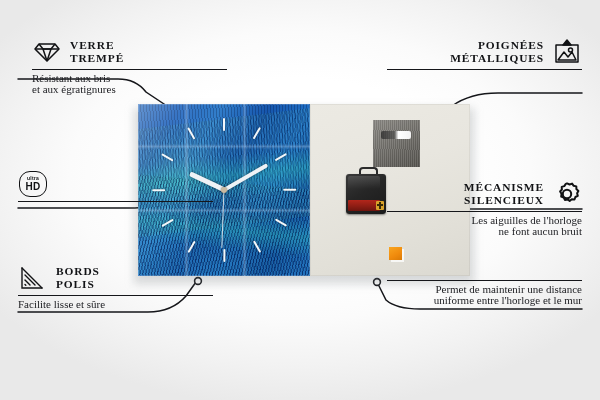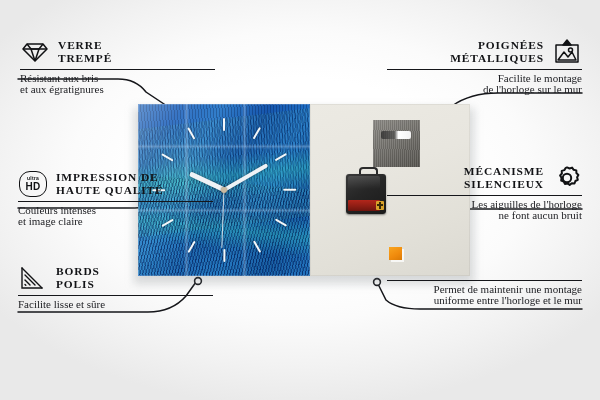--- a/index.html
+++ b/index.html
@@ -409,21 +409,21 @@
         <div class="mech-body">
           <div class="mech-gloss"></div>
           <div class="battery"></div>
           <div class="battery-plus"></div>
         </div>
       </div>
       <div class="foam-spacer"></div>
     </div>
   </div>
 
-  <div class="feature left" style="left:20px; top:38px;">
+  <div class="feature left" style="left:32px; top:38px;">
     <div class="f-head">
       <div class="f-icon">
         <svg width="26" height="22" viewBox="0 0 26 22" fill="none" stroke="#111214" stroke-width="1.5" stroke-linejoin="round">
           <path d="M5 3 H21 L25 8 L13 20 L1 8 Z"></path>
           <path d="M1 8 H25"></path>
             <path d="M5 3 L9 8 L13 20"></path>
             <path d="M21 3 L17 8 L13 20"></path>
             <path d="M9 8 H17"></path>
         </svg>
       </div>
@@ -436,26 +436,22 @@
   </div>
 
   <div class="feature left" style="left:18px; top:170px;">
     <div class="f-head">
       <div class="f-icon">
         <div class="hd-badge">
           <span class="hd-ultra">ultra</span>
           <span class="hd-main">HD</span>
         </div>
       </div>
-      <div class="f-title">IMPRESSION DE
-HAUTE QUALITÉ</div>
     </div>
     <div class="f-rule"></div>
-    <div class="f-desc">Couleurs intenses
-et image claire</div>
   </div>
 
   <div class="feature left" style="left:18px; top:264px;">
     <div class="f-head">
       <div class="f-icon">
         <svg width="26" height="24" viewBox="0 0 26 24" fill="none" stroke="#111214" stroke-width="1.4" stroke-linecap="round">
           <path d="M2 2 L22 22"></path>
             <path d="M2 2 L2 22 L22 22"></path>
           <path d="M5 9 L15 19"></path>
             <path d="M5 14 L10 19"></path>
@@ -476,39 +472,37 @@
           <path d="M14 1 L10 6 H18 Z" fill="#111214"></path>
           <rect x="3" y="6" width="22" height="17"></rect>
           <path d="M5 21 L11 13 L15 18 L19 13 L23 21 Z"></path>
           <circle cx="17.5" cy="11" r="2"></circle>
         </svg>
       </div>
       <div class="f-title">POIGNÉES
 MÉTALLIQUES</div>
     </div>
     <div class="f-rule"></div>
-    <div class="f-desc">Facilite le montage
-de l'horloge sur le mur</div>
-  </div>
-
-  <div class="feature right" style="left:387px; top:164px;">
+  </div>
+
+  <div class="feature right" style="left:387px; top:180px;">
     <div class="f-head">
       <div class="f-icon">
         <svg width="26" height="26" viewBox="0 0 26 26" fill="none" stroke="#111214" stroke-width="2" stroke-linejoin="round">
           <path d="M13 2.4 l2.6 1.1 2.5 -0.9 1.6 2.2 2.6 0.6 0.1 2.7 2 1.8 -1.3 2.3 0.7 2.6 -2.4 1.2 -0.9 2.5 -2.7 -0.2 -2.1 1.6 -2.2 -1.5 -2.6 0.5 -1.2 -2.4 -2.5 -1 0.3 -2.7 -1.4 -2.3 1.8 -2 -0.2 -2.6 2.6 -0.8 1.5 -2.2 z"></path>
           <circle cx="13" cy="13" r="4.2"></circle>
         </svg>
       </div>
       <div class="f-title">MÉCANISME
 SILENCIEUX</div>
     </div>
     <div class="f-rule"></div>
     <div class="f-desc">Les aiguilles de l'horloge
 ne font aucun bruit</div>
   </div>
 
   <div class="feature right" style="left:387px; top:277px;">
     <div class="f-rule"></div>
-    <div class="f-desc">Permet de maintenir une montage
+    <div class="f-desc">Permet de maintenir une distance
 uniforme entre l'horloge et le mur</div>
   </div>
 
 </div>
 
 </body></html>

